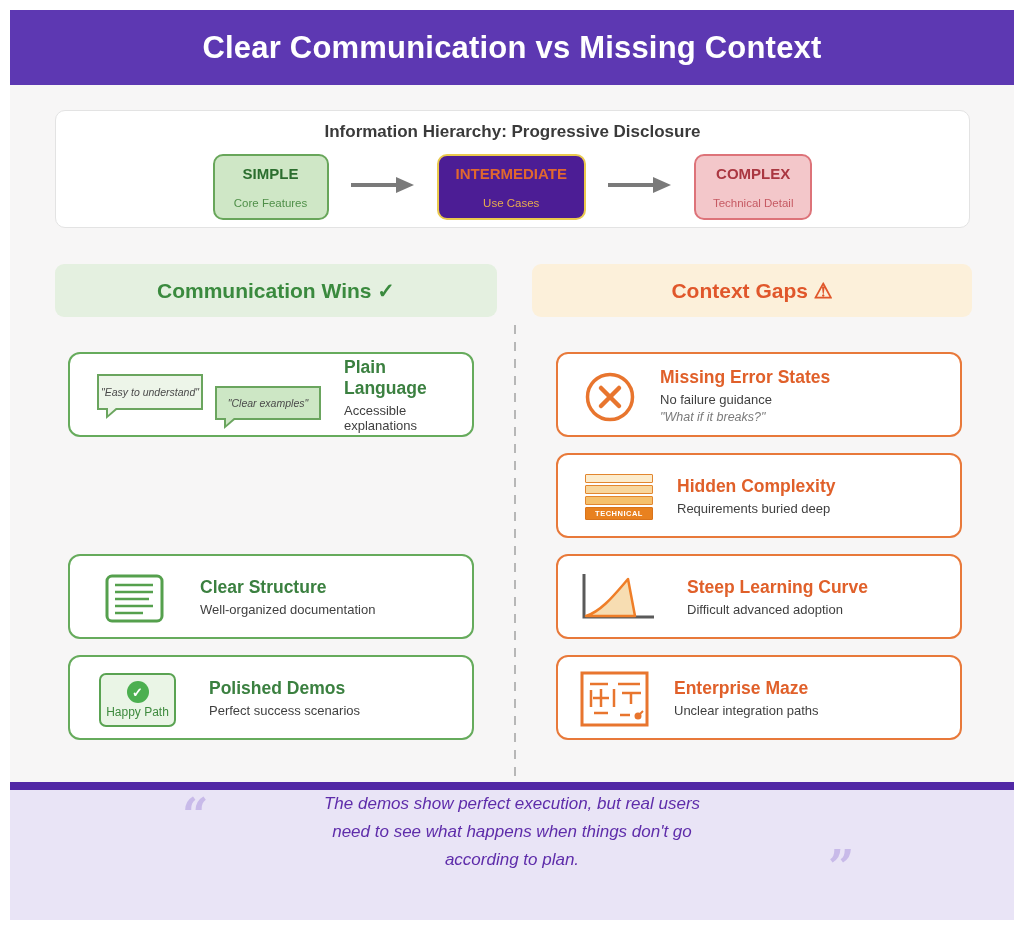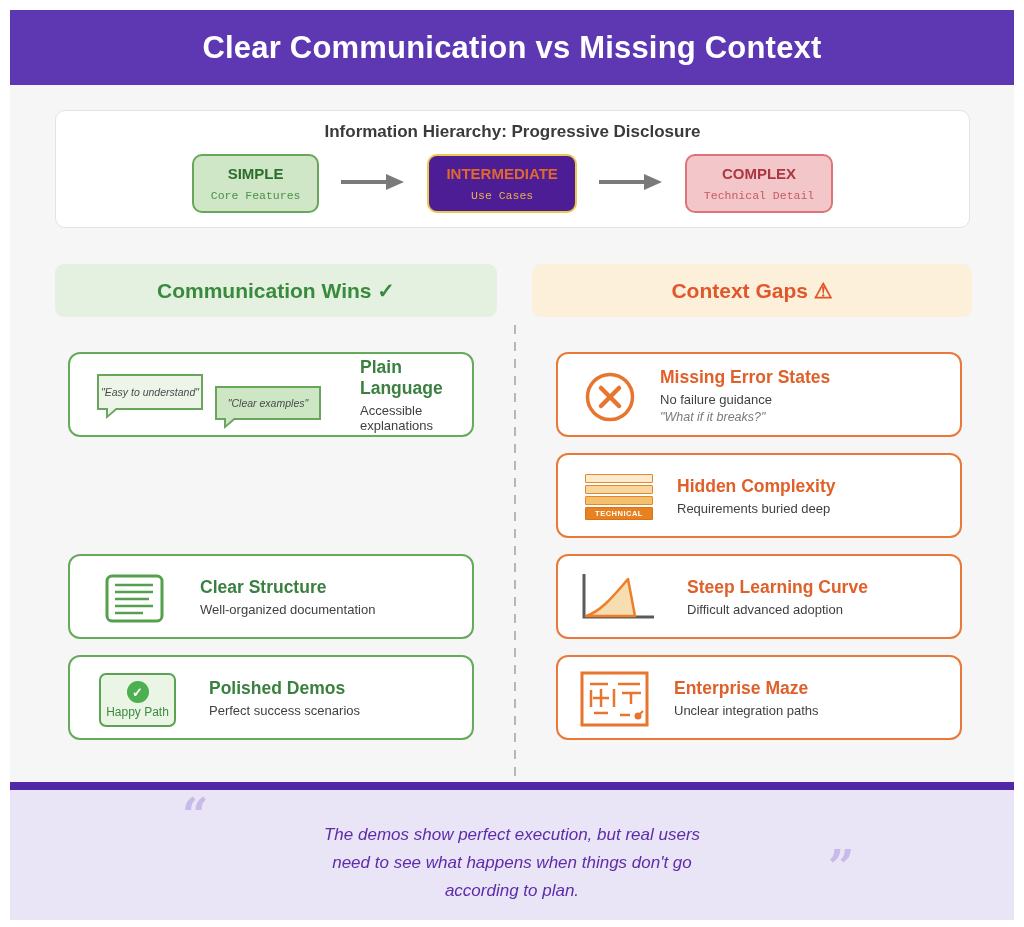--- a/index.html
+++ b/index.html
@@ -13,21 +13,21 @@
 
   
   .content { position:absolute; left:10px; top:85px; width:1004px; height:697px; background:#f7f6f6; }
 
   .hier-panel { position:absolute; left:45px; top:25px; width:915px; height:118px;
     background:#ffffff; border:1px solid #e3e3e3; border-radius:10px; padding-top:11px; }
   .hier-title { text-align:center; font-size:17px; font-weight:bold; color:#3a3a3a; }
   .hier-row { display:flex; align-items:center; justify-content:center; gap:22px; margin-top:12px; }
   .stage { border-radius:10px; border:2.5px solid; text-align:center; padding:9px 17px; min-width:116px; }
   .stage .st-label { font-size:15px; font-weight:bold; }
-  .stage .st-sub { font-size:11.5px; margin-top:7px;font-family:Liberation Mono, monospace; }
+  .stage .st-sub { font-size:11.5px; margin-top:15px; }
   .stage-simple { background:#cfe7c6; border-color:#68a65a; }
   .stage-simple .st-label { color:#2b6e2e; } .stage-simple .st-sub { color:#4f8f48; }
   .stage-mid { background:#4c1d95; border-color:#eac94d; }
   .stage-mid .st-label { color:#e0682e; } .stage-mid .st-sub { color:#e8ad4e; }
   .stage-complex { background:#f3c7ca; border-color:#dd7379; }
   .stage-complex .st-label { color:#aa3741; } .stage-complex .st-sub { color:#c65a63; }
 
   .col-header { position:absolute; top:179px; height:53px; border-radius:9px;
     display:flex; align-items:center; justify-content:center; font-size:21px; font-weight:bold; }
   .col-header-left { left:45px; width:442px; background:#e4f0e0; color:#3a8a3e; }
@@ -43,21 +43,21 @@
   .row1 { top:267px; } .row2 { top:368px; } .row3 { top:469px; } .row4 { top:570px; }
 
   .card-text { position:absolute; top:50%; transform:translateY(-50%); }
   .card-title { font-size:17.5px; font-weight:bold; }
   .card-green .card-title { color:#3b8040; }
   .card-orange .card-title { color:#e0602a; }
   .card-sub { font-size:13px; color:#3f3f3f; margin-top:4px; }
   .card-quote { font-size:12.5px; font-style:italic; color:#7a7a7a; margin-top:3px; }
 
   
-  .tx-l1 { left:290px; } .tx-l2 { left:155px; } .tx-l3 { left:130px; } .tx-l4 { left:139px; }
+  .tx-l1 { left:274px; } .tx-l2 { left:155px; } .tx-l3 { left:130px; } .tx-l4 { left:139px; }
   .tx-r1 { left:102px; } .tx-r2 { left:119px; } .tx-r3 { left:129px; } .tx-r4 { left:116px; }
 
   
   .bubble { position:absolute; border:2px solid #6aa55e; display:flex; align-items:center;
     justify-content:center; text-align:center; font-style:italic; font-size:10.5px;
     line-height:12px; color:#4a4a4a; padding:2px; }
   .bubble::before { content:""; position:absolute; left:7px; bottom:-11px;
     border-top:11px solid #6aa55e; border-right:13px solid transparent; }
   .bubble::after { content:""; position:absolute; left:9px; bottom:-7px;
     border-top:8px solid var(--bb); border-right:9px solid transparent; }
@@ -88,21 +88,21 @@
   .layer-4 { height:13px; background:#e8811f; border-color:#d9731a; color:#ffffff;
     font-size:7.5px; font-weight:bold; letter-spacing:.5px; display:flex;
     align-items:center; justify-content:center; }
 
   .icon-curve { position:absolute; left:17px; top:16px; }
   .icon-maze { position:absolute; left:22px; top:14px; }
 
   
   .divider-bar { position:absolute; left:10px; top:782px; width:1004px; height:8px; background:#5128a5; }
   .footer { position:absolute; left:10px; top:790px; width:1004px; height:130px; background:#e9e4f6; }
-  .quote-lines { position:absolute; inset:0; padding-top:31px; text-align:center;
+  .quote-lines { position:absolute; inset:0; text-align:center;
     font-size:17px; font-style:italic; color:#5e2caa; line-height:28px; font-weight:500; }
   .qmark { position:absolute; font-family:"DejaVu Serif", serif; font-size:46px; font-weight:bold;
     color:#c8baе9; color:#c8bae9; line-height:30px; }
   .qmark-open { left:172px; top:10px; }
   .qmark-close { left:818px; top:62px; }
 </style>
 </head>
 <body>
 
 <div class="page">

